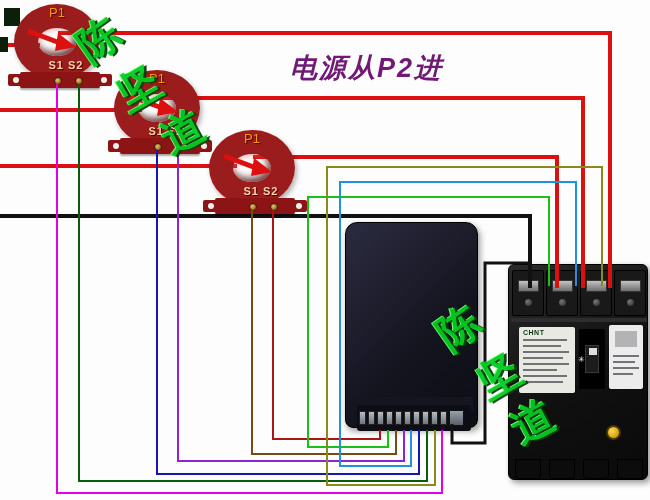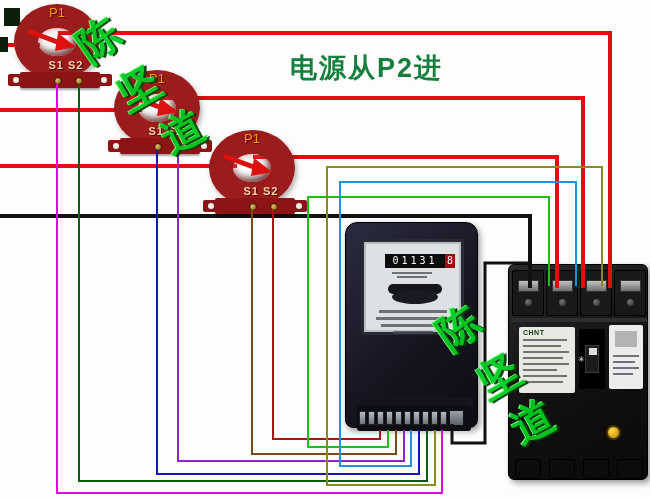--- a/index.html
+++ b/index.html
@@ -136,34 +136,20 @@
     <div class="ct-ear" style="left:82px;">
         <div class="hole"></div>
       </div>
     <div class="ct-screw" style="left:40px;"></div>
     <div class="ct-screw" style="left:61px;"></div>
     <div class="ct-p1">P1</div>
     <div class="ct-s">S1 S2</div>
   </div>
 
   <div class="meter-body">
-    <div class="meter-face">
-      <div class="meter-face-inner">
-        <div class="meter-register">01131</div>
-        <div class="meter-register-last">8</div>
-        <div class="bar" style="left:26px;top:28px;width:40px;height:2px;"></div>
-        <div class="bar" style="left:31px;top:32px;width:30px;height:2px;"></div>
-        <div class="meter-blob1"></div>
-        <div class="meter-blob2"></div>
-        <div class="bar" style="left:13px;top:66px;width:68px;height:3px;"></div>
-        <div class="bar" style="left:10px;top:73px;width:74px;height:3px;"></div>
-        <div class="bar" style="left:15px;top:80px;width:62px;height:3px;"></div>
-        <div class="bar" style="left:27px;top:87px;width:40px;height:3px;"></div>
-      </div>
-    </div>
     <div class="meter-termcover"></div>
     <div class="meter-strip">
       <div class="meter-term"></div>
       <div class="meter-term"></div>
       <div class="meter-term"></div>
       <div class="meter-term"></div>
       <div class="meter-term"></div>
       <div class="meter-term"></div>
       <div class="meter-term"></div>
       <div class="meter-term"></div>
@@ -252,21 +238,21 @@
     <polyline points="157,150 157,474 419,474 419,430" fill="none" stroke-width="2" stroke="#1616b2"></polyline>
     <polyline points="178,150 178,461 404,461 404,430" fill="none" stroke-width="2" stroke="#9022d2"></polyline>
     <polyline points="252,210 252,454 396,454 396,430" fill="none" stroke-width="2" stroke="#7a4a10"></polyline>
     <polyline points="273,210 273,439 380,439 380,430" fill="none" stroke-width="2" stroke="#aa1515"></polyline>
 
     <polyline points="388,430 388,447 308,447 308,197 549,197 549,286" fill="none" stroke-width="2" stroke="#18c018"></polyline>
     <polyline points="411,430 411,466 340,466 340,182 576,182 576,286" fill="none" stroke-width="2" stroke="#2090e0"></polyline>
     <polyline points="435,430 435,485 327,485 327,167 602,167 602,286" fill="none" stroke-width="2" stroke="#8a8a18"></polyline>
   </svg>
 
-  <div class="note" style="color: #15803d;">电源从P2进</div>
+  <div class="note" style="color: #701a75; font-style: italic;">电源从P2进</div>
 
   <div class="wm" style="left: 78px; top: 12px; transform: rotate(-35deg); color: rgb(0, 204, 34);">陈</div>
   <div class="wm" style="left: 118px; top: 60px; transform: rotate(-30deg); color: rgb(0, 204, 34);">坚</div>
   <div class="wm" style="left: 162px; top: 104px; transform: rotate(-28deg); color: rgb(0, 204, 34);">道</div>
   <div class="wm" style="left: 438px; top: 300px; transform: rotate(-35deg); color: rgb(0, 204, 34);">陈</div>
   <div class="wm" style="left: 478px; top: 348px; transform: rotate(-30deg); color: rgb(0, 204, 34);">坚</div>
   <div class="wm" style="left: 512px; top: 394px; transform: rotate(-28deg); color: rgb(0, 204, 34);">道</div>
 
 </div>
 

